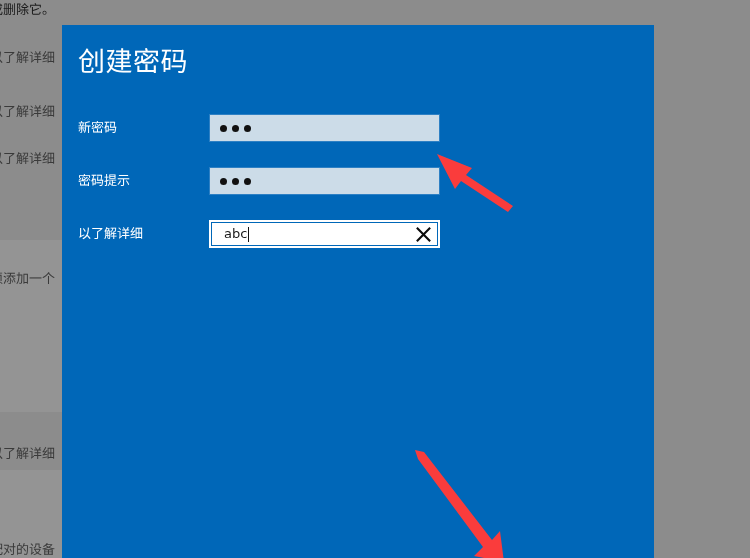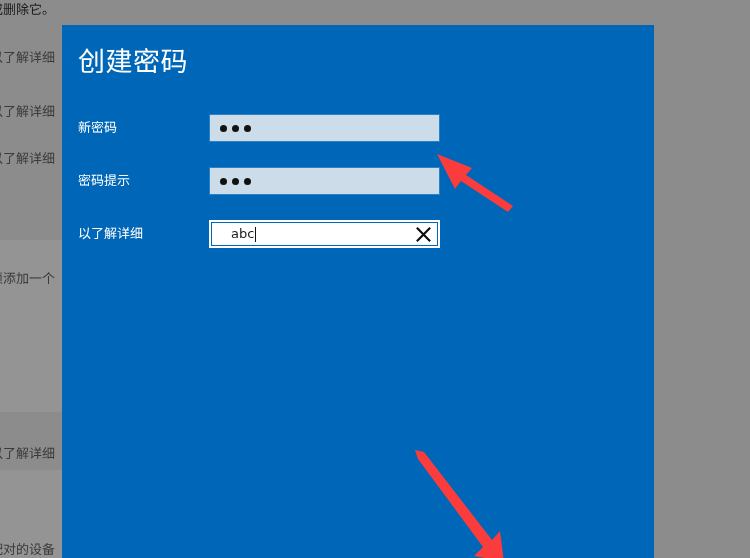--- a/index.html
+++ b/index.html
@@ -101,21 +101,21 @@
     gap: 5px;
     margin-left: 10px;
   }
   .dot {
     width: 7px;
     height: 7px;
     border-radius: 50%;
     background: #111111;
   }
   .field-text {
-    margin-left: 20px;
+    margin-left: 13px;
     color: #1b1b1b;
     font-size: 13px;
     line-height: 16px;
     font-family: "DejaVu Sans", "Liberation Sans", sans-serif;
   }
   .caret {
     display: inline-block;
     width: 1px;
     height: 15px;
     background: #111111;

